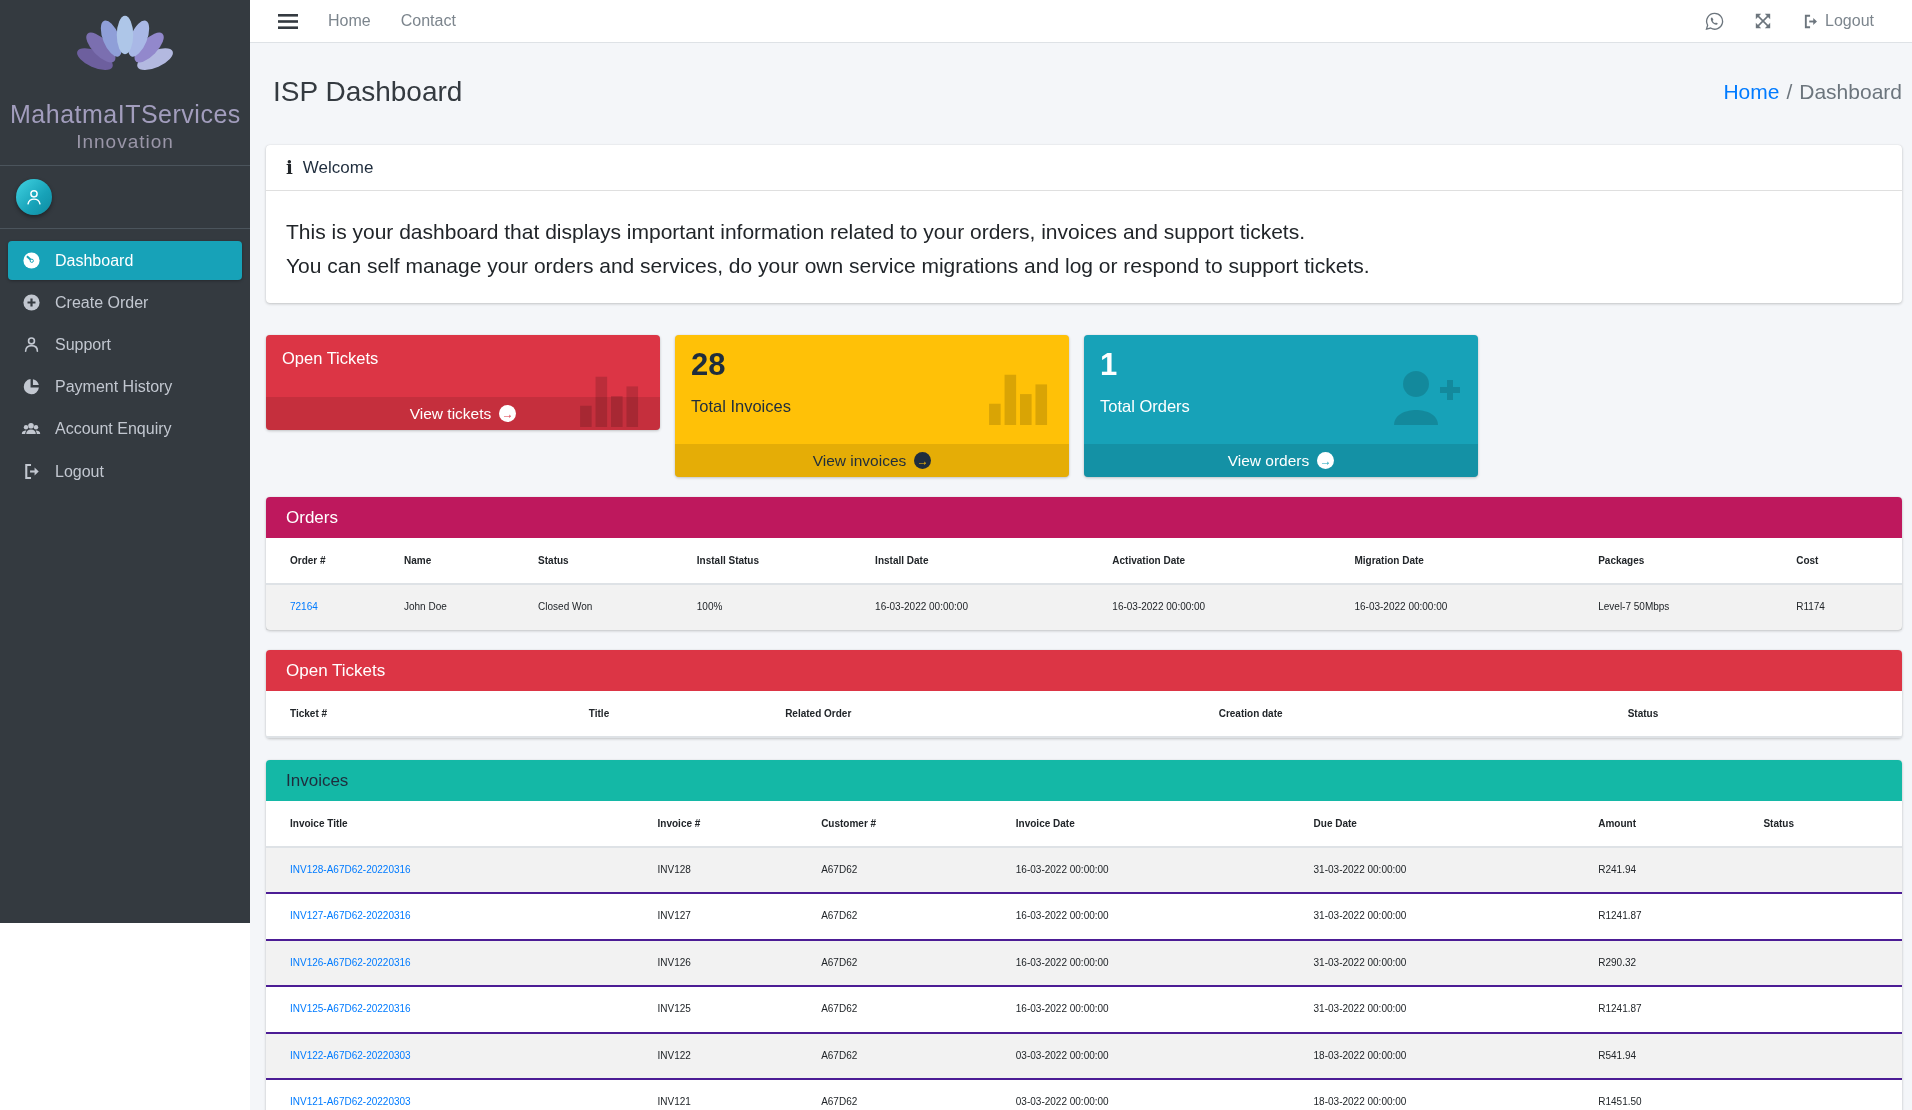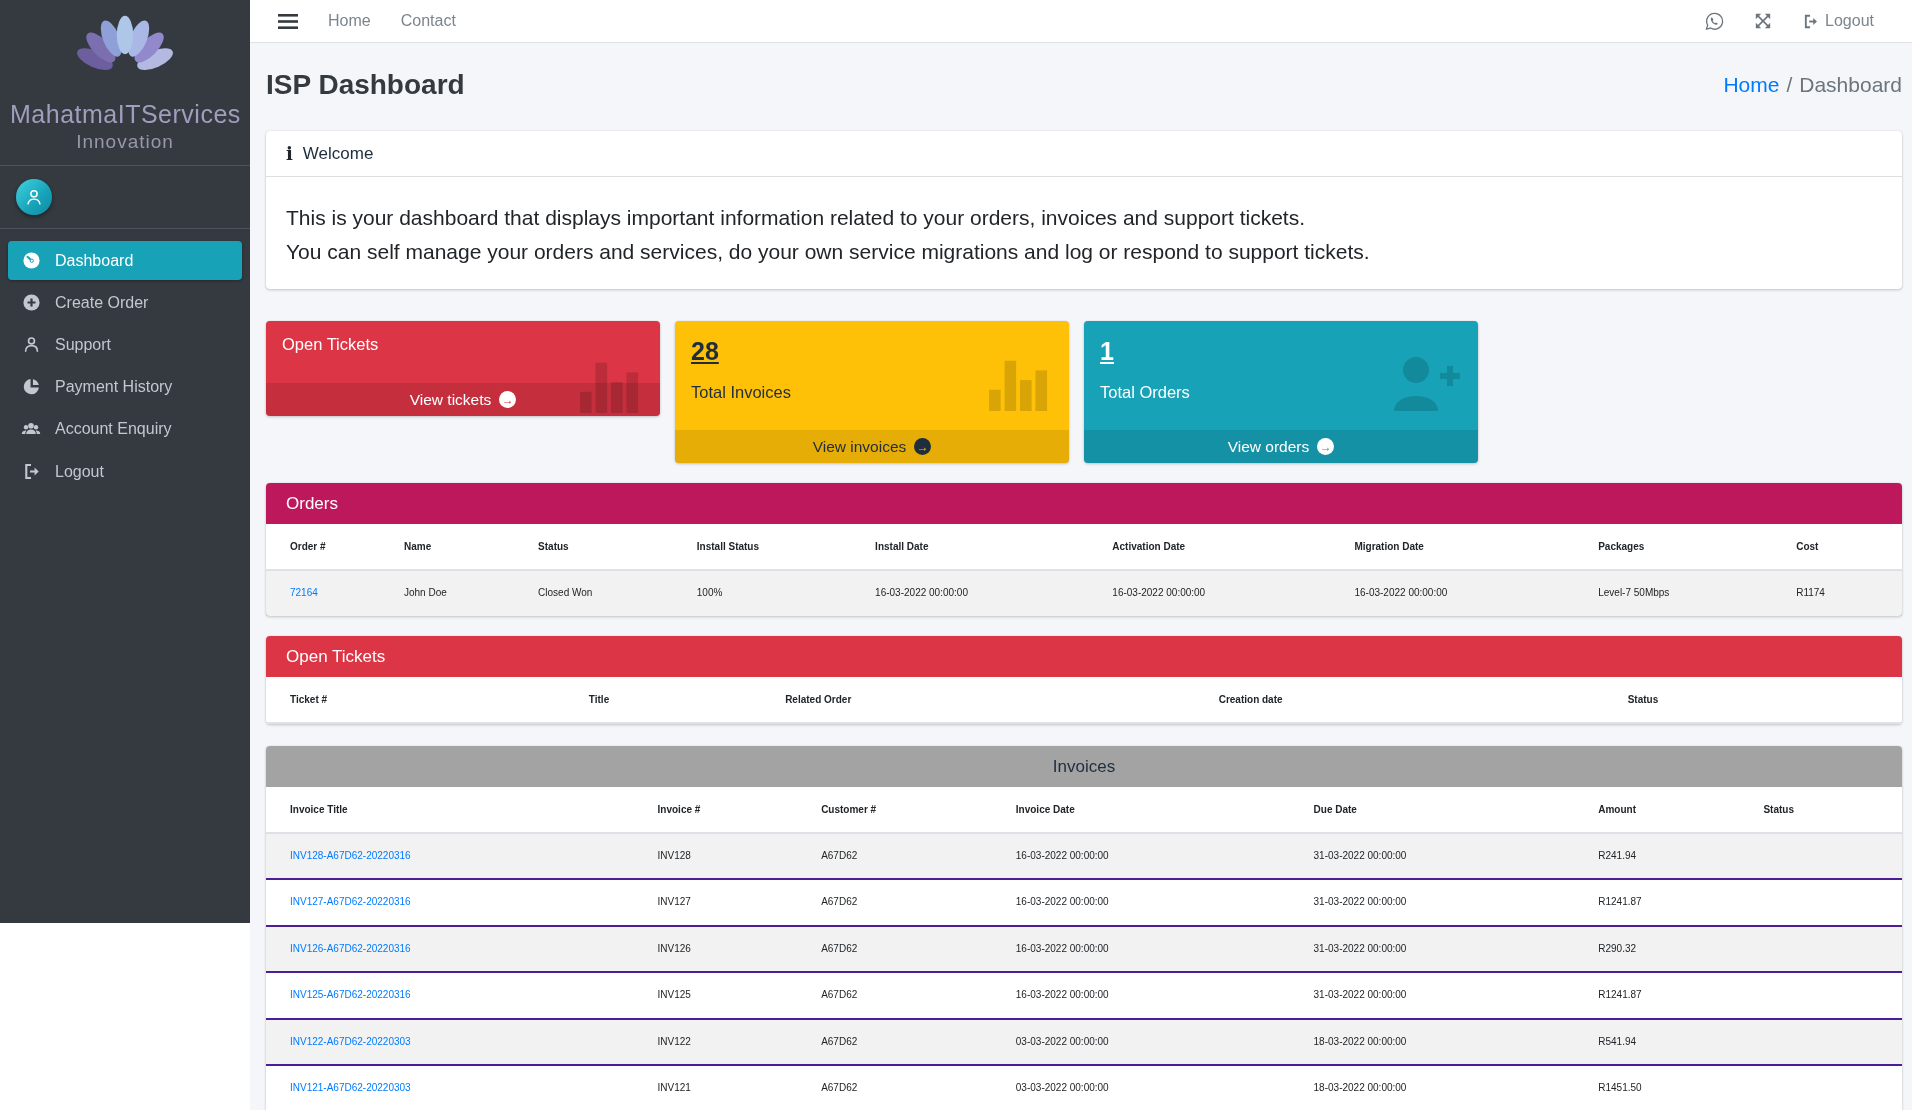--- a/index.html
+++ b/index.html
@@ -50,21 +50,21 @@
   .navbar .nav-right { margin-left:auto; display:flex; align-items:center; gap:30px; }
   .icon-btn { display:flex; align-items:center; cursor:pointer; color:#6c757d; }
   .logout-link { display:flex; align-items:center; gap:6px; color:#7c858d; font-size:16px; cursor:pointer; }
   
   .content-wrapper {
     position:absolute; left:250px; top:43px; right:0; height:1067px;
     background:#f4f6f9; overflow:hidden;
   }
   .content { padding:0 10px 0 16px; }
   .content-header { display:flex; align-items:center; justify-content:space-between; padding:26px 0 30px; }
-  .page-title { font-size:28px; font-weight:700; color:#343a40; margin:0; }
+  .page-title { font-size:28px; font-weight:400; color:#343a40; margin:7px; }
   .breadcrumb { font-size:21px; color:#6c757d; }
   .breadcrumb a { color:#007bff; text-decoration:none; cursor:pointer; }
   .breadcrumb .sep { margin:0 7px; color:#6c757d; }
   
   .card {
     background:#fff; border-radius:4px; margin-bottom:20px;
     box-shadow:0 0 1px rgba(0,0,0,.125), 0 1px 3px rgba(0,0,0,.2);
   }
   .welcome-card { margin-bottom:32px; }
   .welcome-header {
@@ -78,42 +78,42 @@
   
   .boxes-row { display:flex; margin-bottom:20px; }
   .box-col { width:25%; padding-right:15px; }
   .small-box { position:relative; border-radius:4px; box-shadow:0 0 1px rgba(0,0,0,.125), 0 1px 3px rgba(0,0,0,.2); }
   .sb-red    { background:#dc3545; color:#fff; }
   .sb-yellow { background:#ffc107; color:#1f2d3d; }
   .sb-teal   { background:#17a2b8; color:#fff; }
   .small-box .inner { padding:13px 16px; }
   .inner-tall { height:109px; }
   .inner-short { height:62px; }
-  .small-box h3 { margin:0 0 14px; font-size:25px; font-weight:bold; line-height:34px;text-decoration:underline; }
+  .small-box h3 { margin:0 0 14px; font-size:31px; font-weight:bold; line-height:34px; }
   .small-box .sb-title { font-size:16.5px; line-height:20px; }
   .sb-icon { position:absolute; right:18px; top:32px; }
   .sb-red .sb-icon { top:34px; }
   .small-box .sb-footer {
     display:flex; align-items:center; justify-content:center; gap:8px;
     background:rgba(0,0,0,.1); border-radius:0 0 4px 4px;
     height:33px; font-size:15.5px; cursor:pointer; text-decoration:none; color:inherit;
   }
   .circle-arrow {
     width:17px; height:17px; border-radius:50%;
     display:flex; align-items:center; justify-content:center;
     font-size:12px; font-weight:bold; line-height:1;
   }
   .sb-red .circle-arrow  { background:#fff; color:#dc3545; }
   .sb-teal .circle-arrow { background:#fff; color:#17a2b8; }
   .sb-yellow .circle-arrow { background:#1f2d3d; color:#ffc107; }
   
   .section-header { padding:9px 20px; font-size:17px; line-height:23px; border-radius:4px 4px 0 0; }
   .hdr-teal   { background:#be185d; color:#fff; }
   .hdr-red    { background:#dc3545; color:#fff; }
-  .hdr-yellow { background:#a3a3a3; color:#1f2d3d;text-align:center; }
+  .hdr-yellow { background:#14b8a6; color:#1f2d3d; }
   table.data-table { width:100%; border-collapse:collapse; font-size:10px; color:#212529; table-layout:fixed; }
   .data-table thead th {
     text-align:left; font-weight:bold; padding:13px 12px;
     border-bottom:2px solid #dee2e6; line-height:19px;
   }
   .data-table tbody td { padding:13px 12px; line-height:18.5px; border-top:2px solid #4c1d95; }
   .data-table thead th:first-child, .data-table tbody td:first-child { padding-left:24px; }
   .data-table tbody tr:nth-child(odd) { background:rgba(0,0,0,.05); }
   .data-table a { color:#007bff; text-decoration:none; cursor:pointer; }
   

